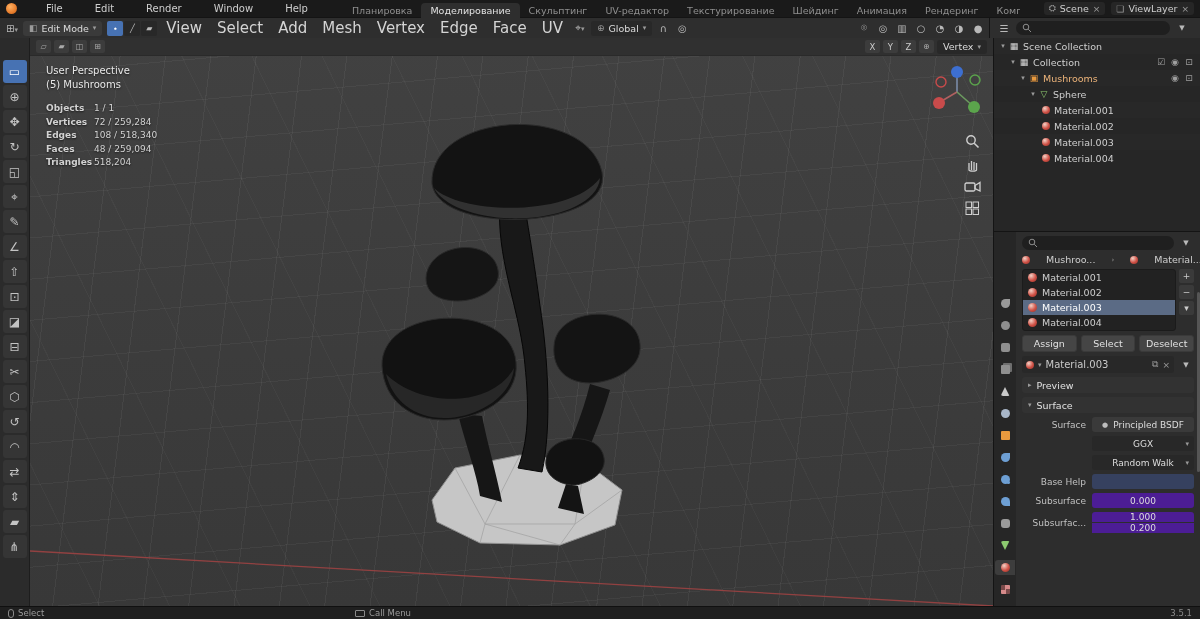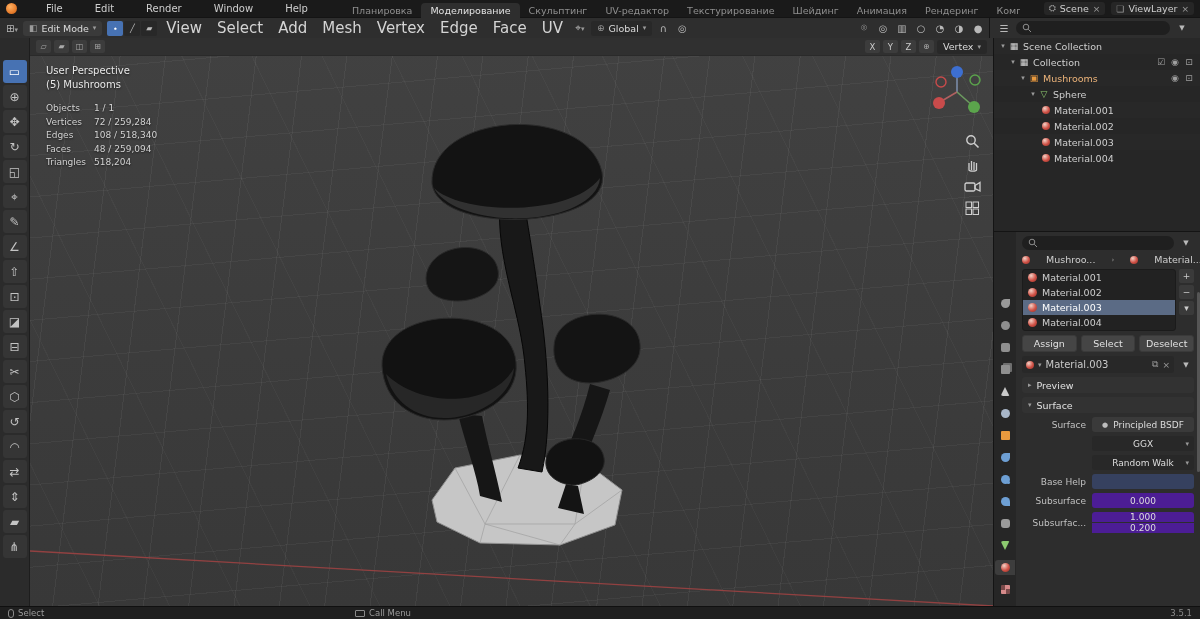--- a/index.html
+++ b/index.html
@@ -43,21 +43,21 @@
 .axisbtn{width:15px;height:13px;background:#3c3c3c;border-radius:2px;display:flex;align-items:center;justify-content:center;font-size:8.5px;color:#ccc;}
 .vp-grid{position:absolute;inset:18px 0 0 0;background-image:
  repeating-linear-gradient(97deg,transparent 0 44px,rgba(255,255,255,0.05) 44px 45px),
  repeating-linear-gradient(-5deg,transparent 0 40px,rgba(255,255,255,0.045) 40px 41px),
  repeating-linear-gradient(64deg,transparent 0 62px,rgba(255,255,255,0.03) 62px 63px);}
 .scene-svg{position:absolute;left:0;top:18px;width:100%;height:calc(100% - 18px);}
 .vp-overlay{position:absolute;left:16px;top:26px;z-index:6;text-shadow:0 1px 2px rgba(0,0,0,.6);}
 .vp-overlay .big{font-size:10px;color:#e8e8e8;line-height:14px;}
 .stats{margin-top:10px;}
 .stat-row{display:flex;line-height:13.5px;font-size:9px;color:#d2d2d2;}
-.stat-row .lab{width:48px;}
+.stat-row .lab{width:48px;font-weight:bold;}
 .gizmo{position:absolute;right:8px;top:24px;z-index:6;}
 .nav-ics{position:absolute;right:12px;top:96px;z-index:6;display:flex;flex-direction:column;gap:8px;align-items:center;}
 
 
 .rightcol{width:207px;flex:none;display:flex;flex-direction:column;border-left:1px solid #141414;}
 .outliner{height:194px;background:#262626;overflow:hidden;border-bottom:1px solid #141414;}
 .orow{height:16px;display:flex;align-items:center;font-size:9.5px;color:#cfcfcf;padding-right:4px;white-space:nowrap;}
 .orow:nth-child(odd){background:#282828;}
 .oexp{width:10px;text-align:center;font-size:7px;color:#9a9a9a;flex:none;}
 .oic{width:12px;text-align:center;font-size:9px;flex:none;margin-right:3px;}

